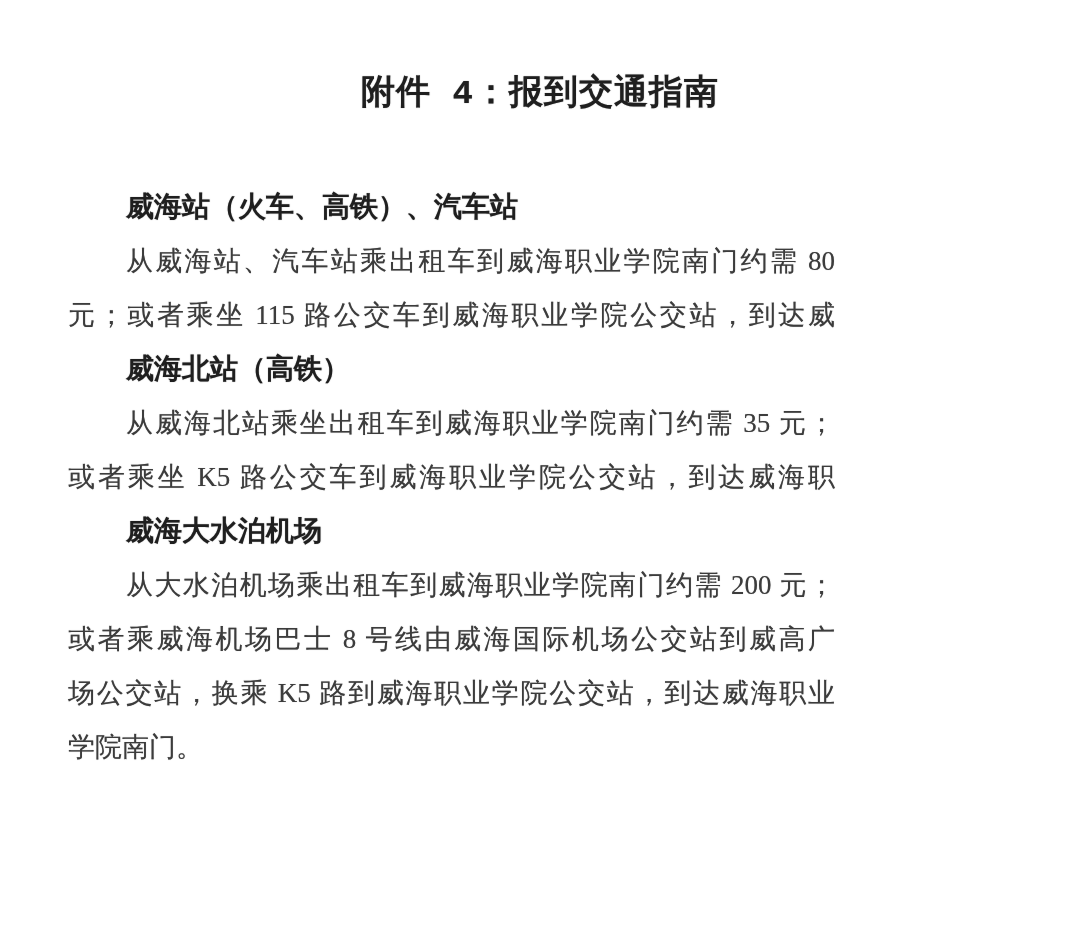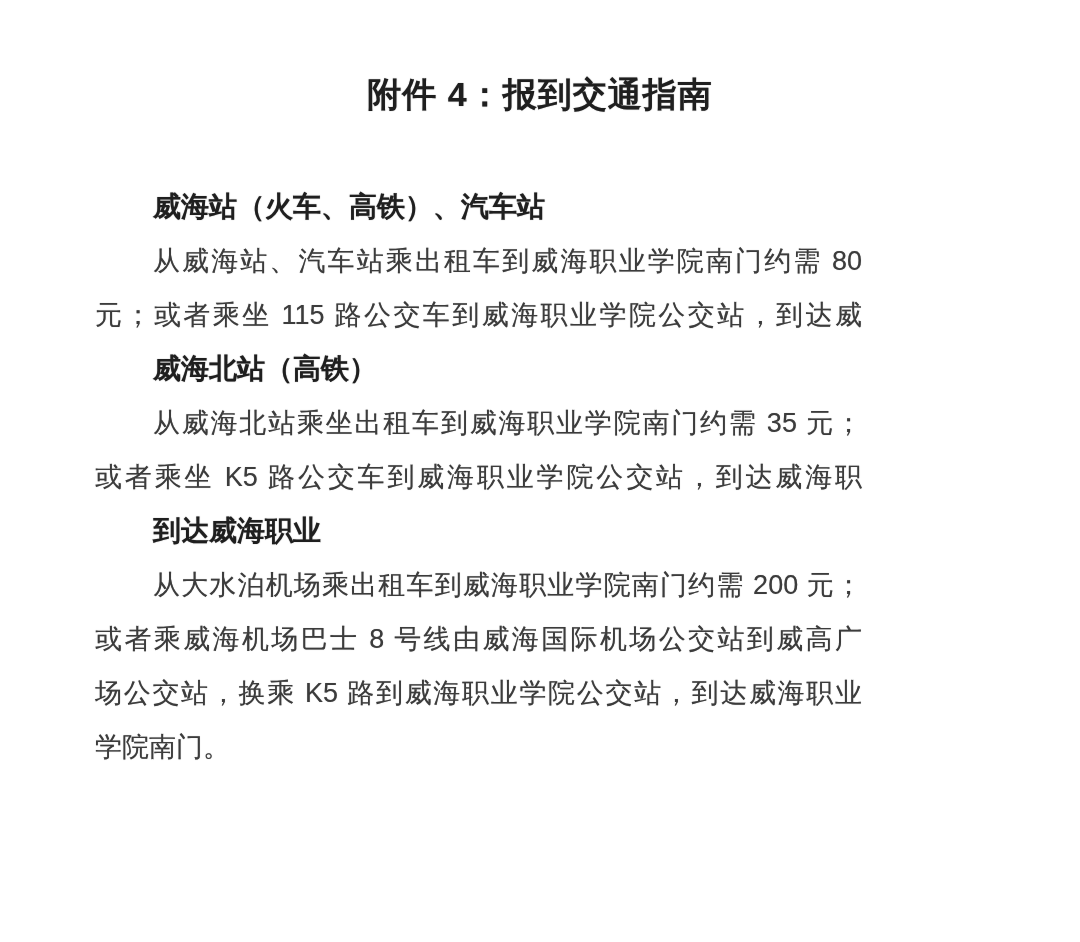--- a/index.html
+++ b/index.html
@@ -7,32 +7,32 @@
     position: relative;
     width: 1080px;
     height: 942px;
     background: var(--bg, #ffffff);
     overflow: hidden;
   }
   .doc-title {
     margin: 0;
     padding-top: 72px;
     text-align: center;
-    font-family: Liberation Sans, sans-serif;
+    font-family: Liberation Mono, monospace;
     font-weight: bold;
     font-size: 34px;
     line-height: 44px;
     letter-spacing: 1px;
     color: var(--heading, #1c1c1c);
     text-shadow: 0 0 1px rgba(40,40,40,0.55);
   }
   .content {
     width: 767px;
-    margin: 64px 150px 0 95px;
-    font-family: Liberation Sans, sans-serif;
+    margin: 64px 150px 0 68px;
+    font-family: Liberation Serif, serif;
     font-size: 27px;
     color: var(--text, #3c3c3c);
     text-shadow: 0 0 0.7px rgba(80,80,80,0.65);
   }
   .line {
     height: 54px;
     line-height: 54px;
     white-space: nowrap;
     text-align: justify;
     text-align-last: justify;
@@ -57,19 +57,19 @@
 
 <div class="page">
   <h1 class="doc-title">附件 4：报到交通指南</h1>
   <div class="content">
       <div class="line heading">威海站（火车、高铁）、汽车站</div>
       <div class="line indent">从威海站、汽车站乘出租车到威海职业学院南门约需 80</div>
       <div class="line">元；或者乘坐 115 路公交车到威海职业学院公交站，到达威</div>
       <div class="line heading">威海北站（高铁）</div>
       <div class="line indent">从威海北站乘坐出租车到威海职业学院南门约需 35 元；</div>
       <div class="line">或者乘坐 K5 路公交车到威海职业学院公交站，到达威海职</div>
-      <div class="line heading">到达威海职业</div>
+      <div class="line heading">威海大水泊机场</div>
       <div class="line indent">从大水泊机场乘出租车到威海职业学院南门约需 200 元；</div>
       <div class="line">或者乘威海机场巴士 8 号线由威海国际机场公交站到威高广</div>
       <div class="line">场公交站，换乘 K5 路到威海职业学院公交站，到达威海职业</div>
       <div class="line last">学院南门。</div>
     </div>
 </div>
 
 </body></html>

